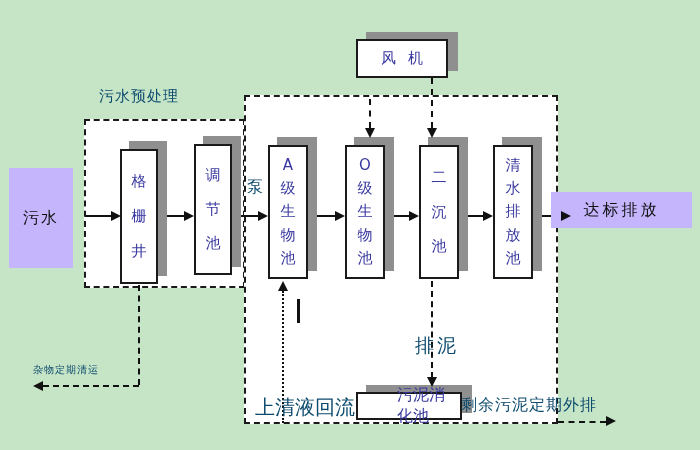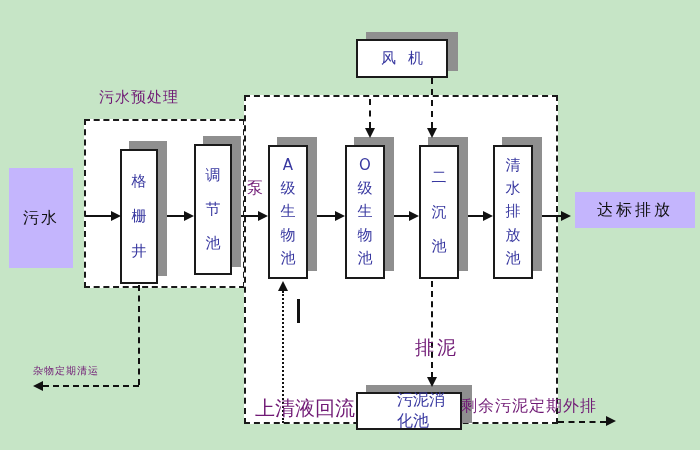--- a/index.html
+++ b/index.html
@@ -20,21 +20,21 @@
   .hbox{
     position:absolute;background:#ffffff;border:2px solid #1a1a1a;box-sizing:border-box;
     box-shadow:10px -7px 0 0 #8f8f8f;color:#3838a0;
     display:flex;align-items:center;justify-content:center;font-size:15px;
   }
   .hbox.fan{letter-spacing:12px;padding-left:12px;}
   .plainbox{
     position:absolute;background:#c4b5fd;display:flex;align-items:center;justify-content:center;
     font-size:16px;letter-spacing:2px;color:#111;box-sizing:border-box;
   }
-  .lbl{position:absolute;font-size:15px;white-space:nowrap;color:#701a75;line-height:1.15;}
+  .lbl{position:absolute;font-size:15px;white-space:nowrap;color:#0c4a6e;line-height:1.15;font-family:Liberation Mono, monospace;}
   .hline{position:absolute;height:0;border-top:2px solid #111;}
   .hdash{position:absolute;height:0;border-top:2px dashed #111;}
   .vdash{position:absolute;width:0;border-left:2px dashed #111;}
   .vdot{position:absolute;width:0;border-left:2px dotted #111;}
   .head{position:absolute;width:0;height:0;}
   .head.r{border-top:5px solid transparent;border-bottom:5px solid transparent;border-left:10px solid #111;}
   .head.l{border-top:5px solid transparent;border-bottom:5px solid transparent;border-right:10px solid #111;}
   .head.d{border-left:5px solid transparent;border-right:5px solid transparent;border-top:10px solid #111;}
   .head.u{border-left:5px solid transparent;border-right:5px solid transparent;border-bottom:10px solid #111;}
   .tick{position:absolute;background:#111;}
@@ -96,23 +96,23 @@
     </div>
   <div class="tank" style="left:493px;top:145px;width:40px;height:134px;">
       <span>清</span>
       <span>水</span>
       <span>排</span>
       <span>放</span>
       <span>池</span>
     </div>
 
   <div class="hbox fan" style="left:356px;top:39px;width:92px;height:39px;">风机</div>
-  <div class="hbox" style="left:356px;top:392px;width:106px;height:38px;font-size:16px;padding-left:39px;">污泥消化池</div>
+  <div class="hbox" style="left:356px;top:392px;width:106px;height:28px;font-size:16px;padding-left:39px;">污泥消化池</div>
 
-  <div class="plainbox" style="left:575px;top:192px;width:120px;height:36px;letter-spacing:3px;">达标排放</div>
+  <div class="plainbox" style="left:551px;top:192px;width:141px;height:36px;letter-spacing:3px;">达标排放</div>
 
   <div class="head r" style="left:111px;top:211px;"></div>
   <div class="head r" style="left:184px;top:211px;"></div>
   <div class="head r" style="left:258px;top:211px;"></div>
   <div class="head r" style="left:335px;top:211px;"></div>
   <div class="head r" style="left:409px;top:211px;"></div>
   <div class="head r" style="left:483px;top:211px;"></div>
   <div class="head r" style="left:561px;top:211px;"></div>
   <div class="head d" style="left:427px;top:128px;"></div>
   <div class="head d" style="left:365px;top:128px;"></div>

